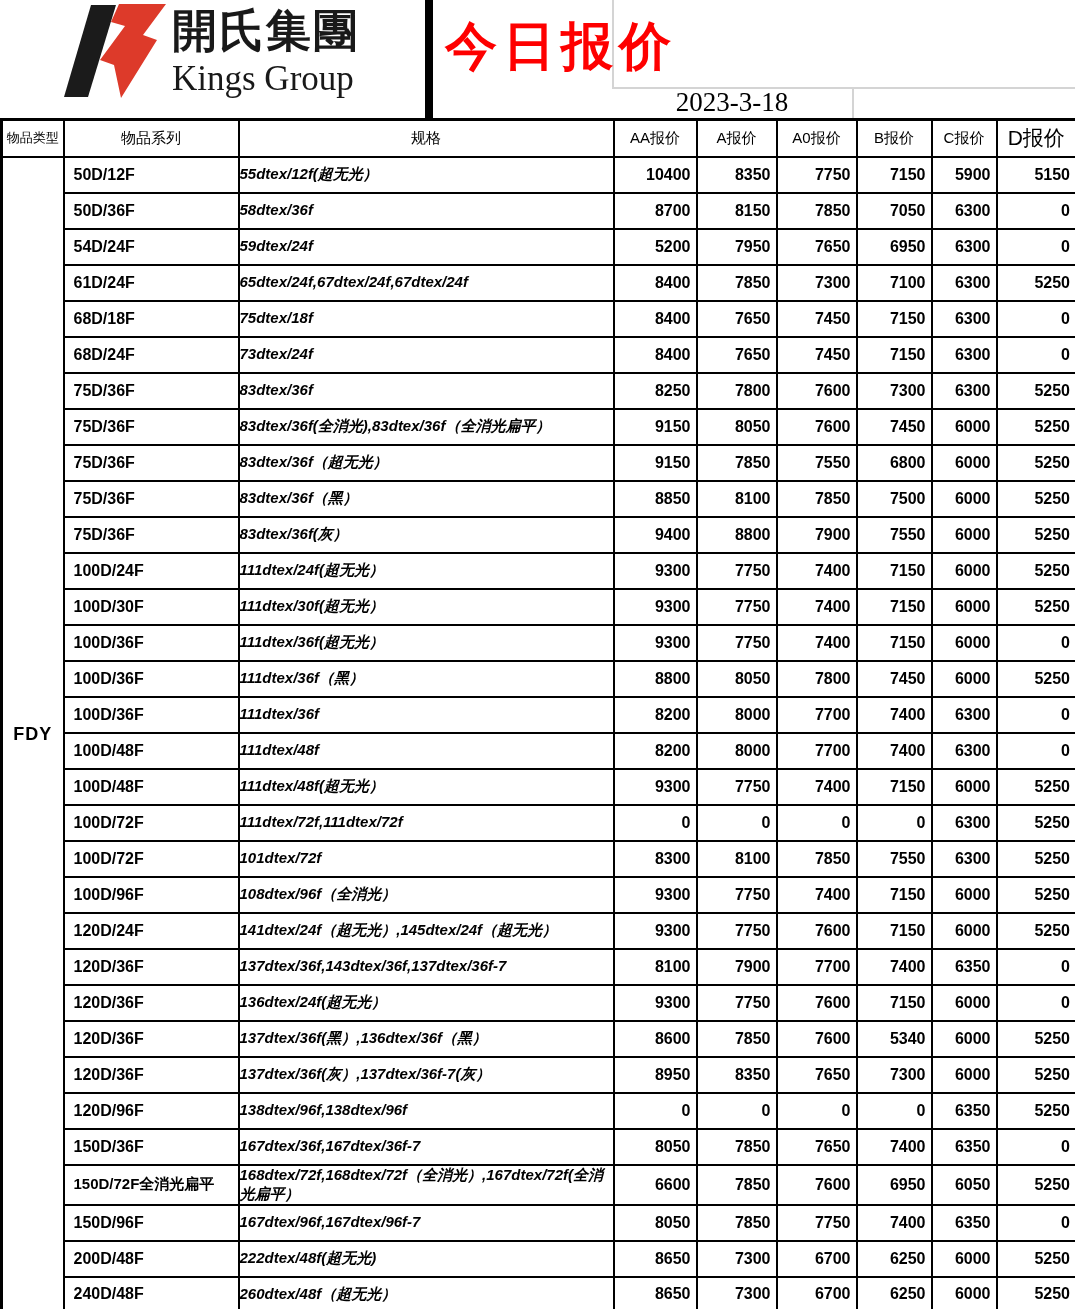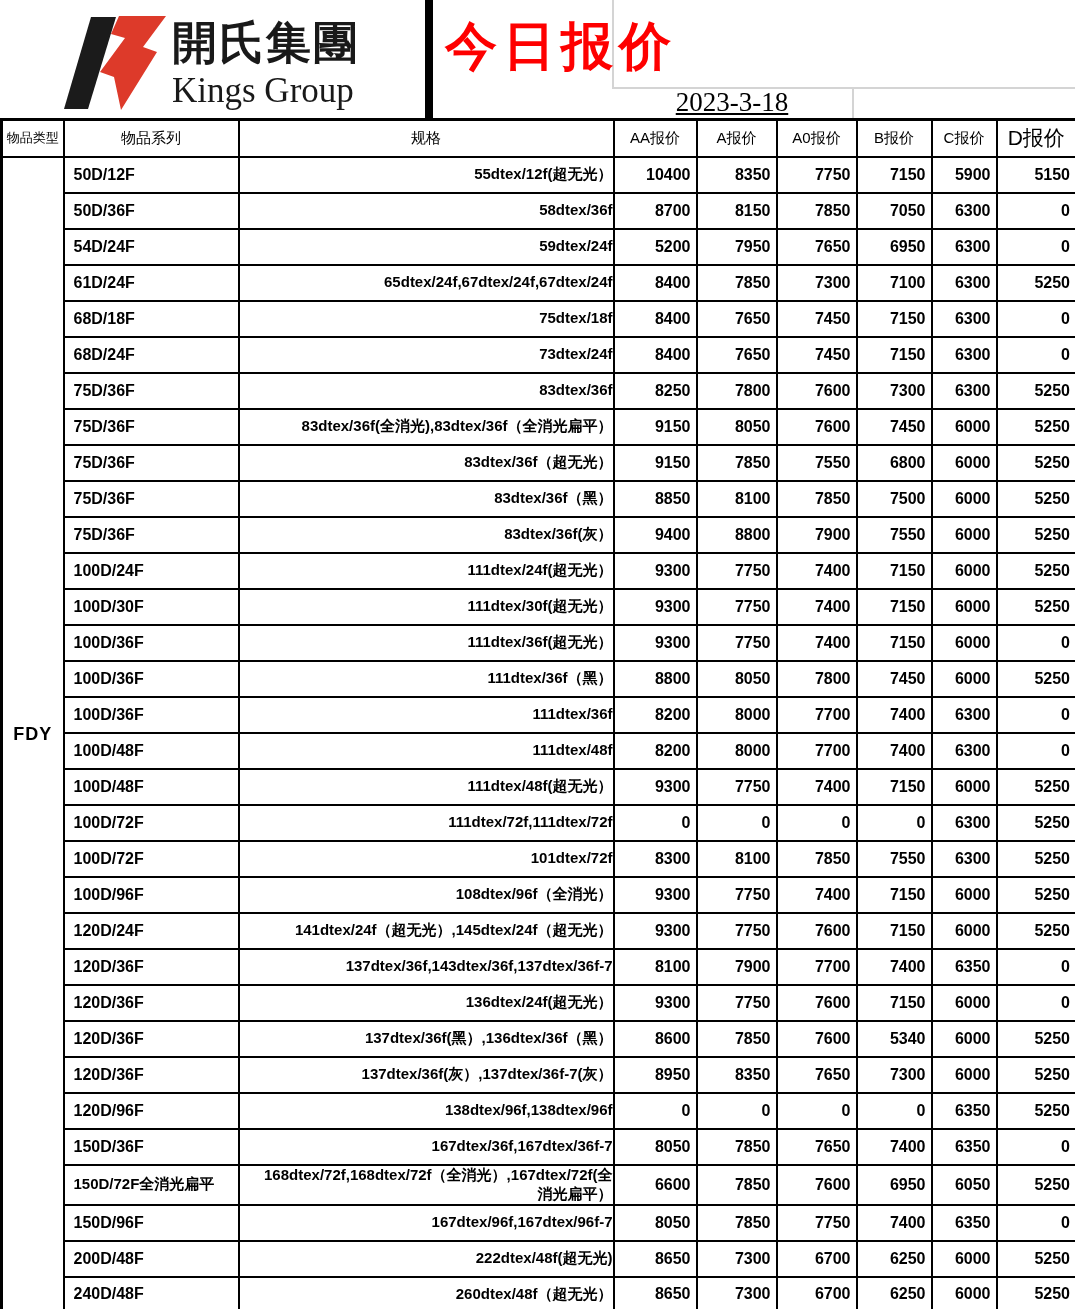--- a/index.html
+++ b/index.html
@@ -9,21 +9,21 @@
     width: 1075px;
     height: 1309px;
     background: #ffffff;
     overflow: hidden;
     font-family: "Liberation Sans", sans-serif;
     margin: 0 auto;
   }
 
   
   .banner { position: absolute; left: 0; top: 0; width: 1075px; height: 118px; background: #fff; }
-  .logo-area { position: absolute; left: 0; top: 12px; width: 425px; height: 118px; }
+  .logo-area { position: absolute; left: 0; top: 0; width: 425px; height: 118px; }
   .logo-mark { position: absolute; left: 64px; top: 3px; width: 102px; height: 96px; }
   .brand-text { position: absolute; left: 172px; top: 2px; width: 250px; }
   .brand-cn {
     font-family: "Liberation Serif", serif;
     font-weight: bold;
     font-size: 45px;
     line-height: 58px;
     letter-spacing: 2px;
     color: #191919;
     white-space: nowrap;
@@ -49,21 +49,20 @@
   .grid-v1 { position: absolute; left: 179px; top: 0; width: 2px; height: 87px; background: #d4d4d4; z-index: 1; }
   .grid-h1 { position: absolute; left: 179px; top: 87px; width: 463px; height: 2px; background: #d4d4d4; }
   .grid-v2 { position: absolute; left: 419px; top: 87px; width: 2px; height: 31px; background: #d4d4d4; }
   .date-cell {
     position: absolute; left: 179px; top: 88px; width: 240px; height: 30px;
     text-align: center;
     font-family: "Liberation Serif", serif;
     font-size: 27px;
     line-height: 29px;
     color: #000;
-    text-decoration: underline;
   }
 
   
   .table-wrap { position: absolute; left: 0; top: 118px; width: 1075px; }
   table.price-table {
     border-collapse: collapse;
     table-layout: fixed;
     width: 1075px;
     border: 3px solid #000;
   }
@@ -95,24 +94,25 @@
     font-weight: bold;
     font-size: 16px;
     text-align: left;
     padding-left: 9px;
     white-space: nowrap;
     margin-left: 43px;
   }
   td.spec-cell {
     font-weight: bold;
     font-size: 15px;
-    text-align: right;
-    padding-left: 22px;
+    text-align: left;
+    padding-left: 0;
     white-space: nowrap;
     line-height: 1.25;
+    font-style: italic;
   }
   tr.tall td.spec-cell { white-space: normal; word-break: break-all; }
   tr.tall td.series-cell { font-size: 15px; }
   td.price-cell {
     font-weight: bold;
     font-size: 16px;
     text-align: right;
     padding-right: 5px;
     white-space: nowrap;
   }

